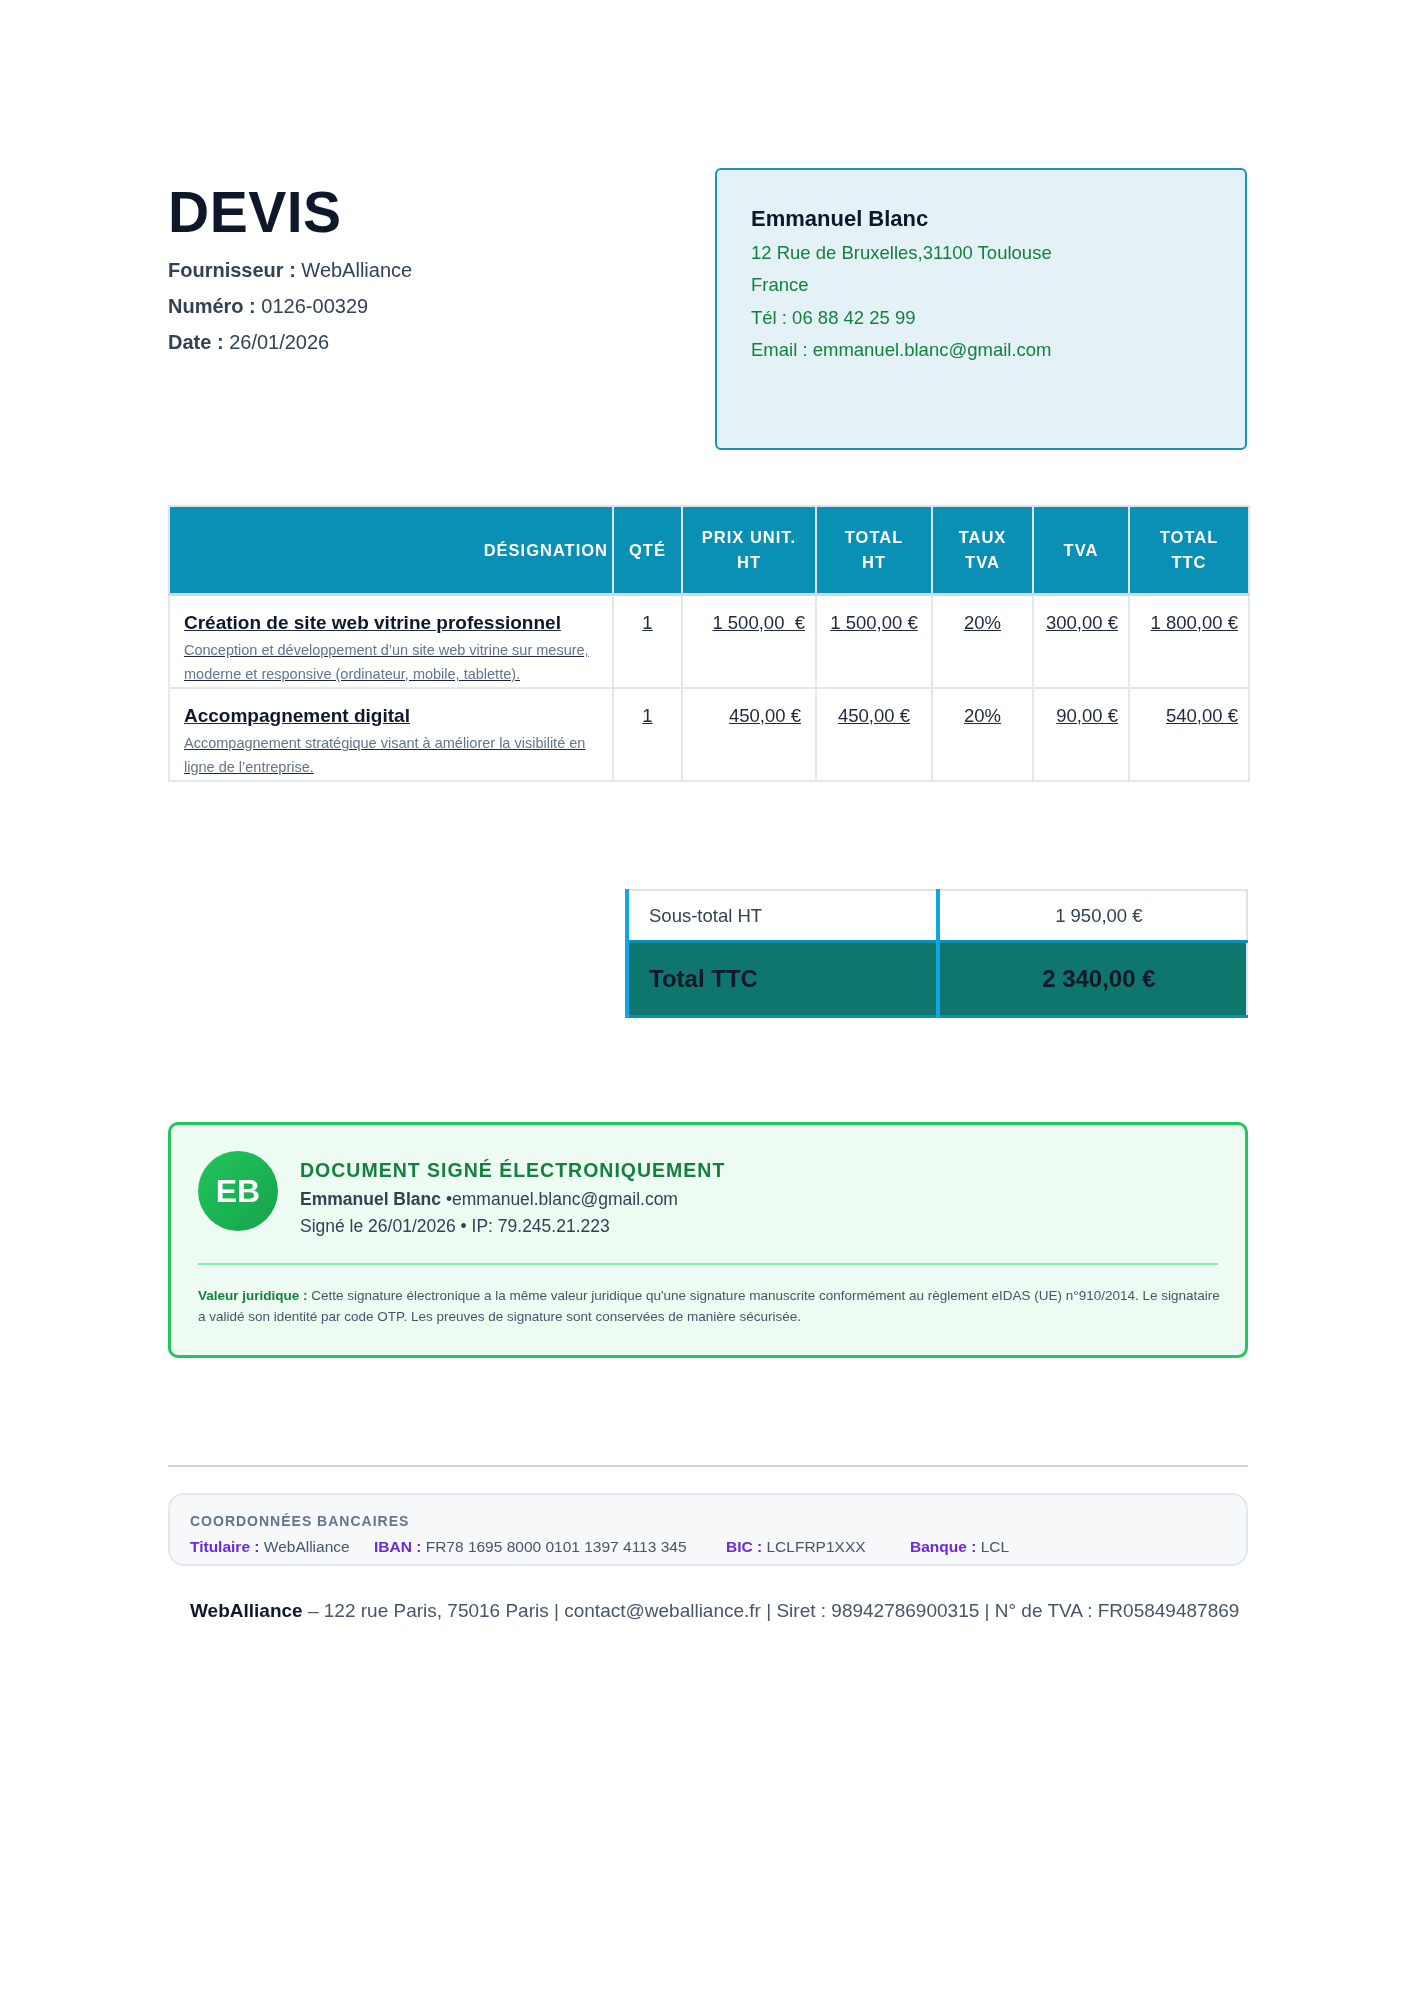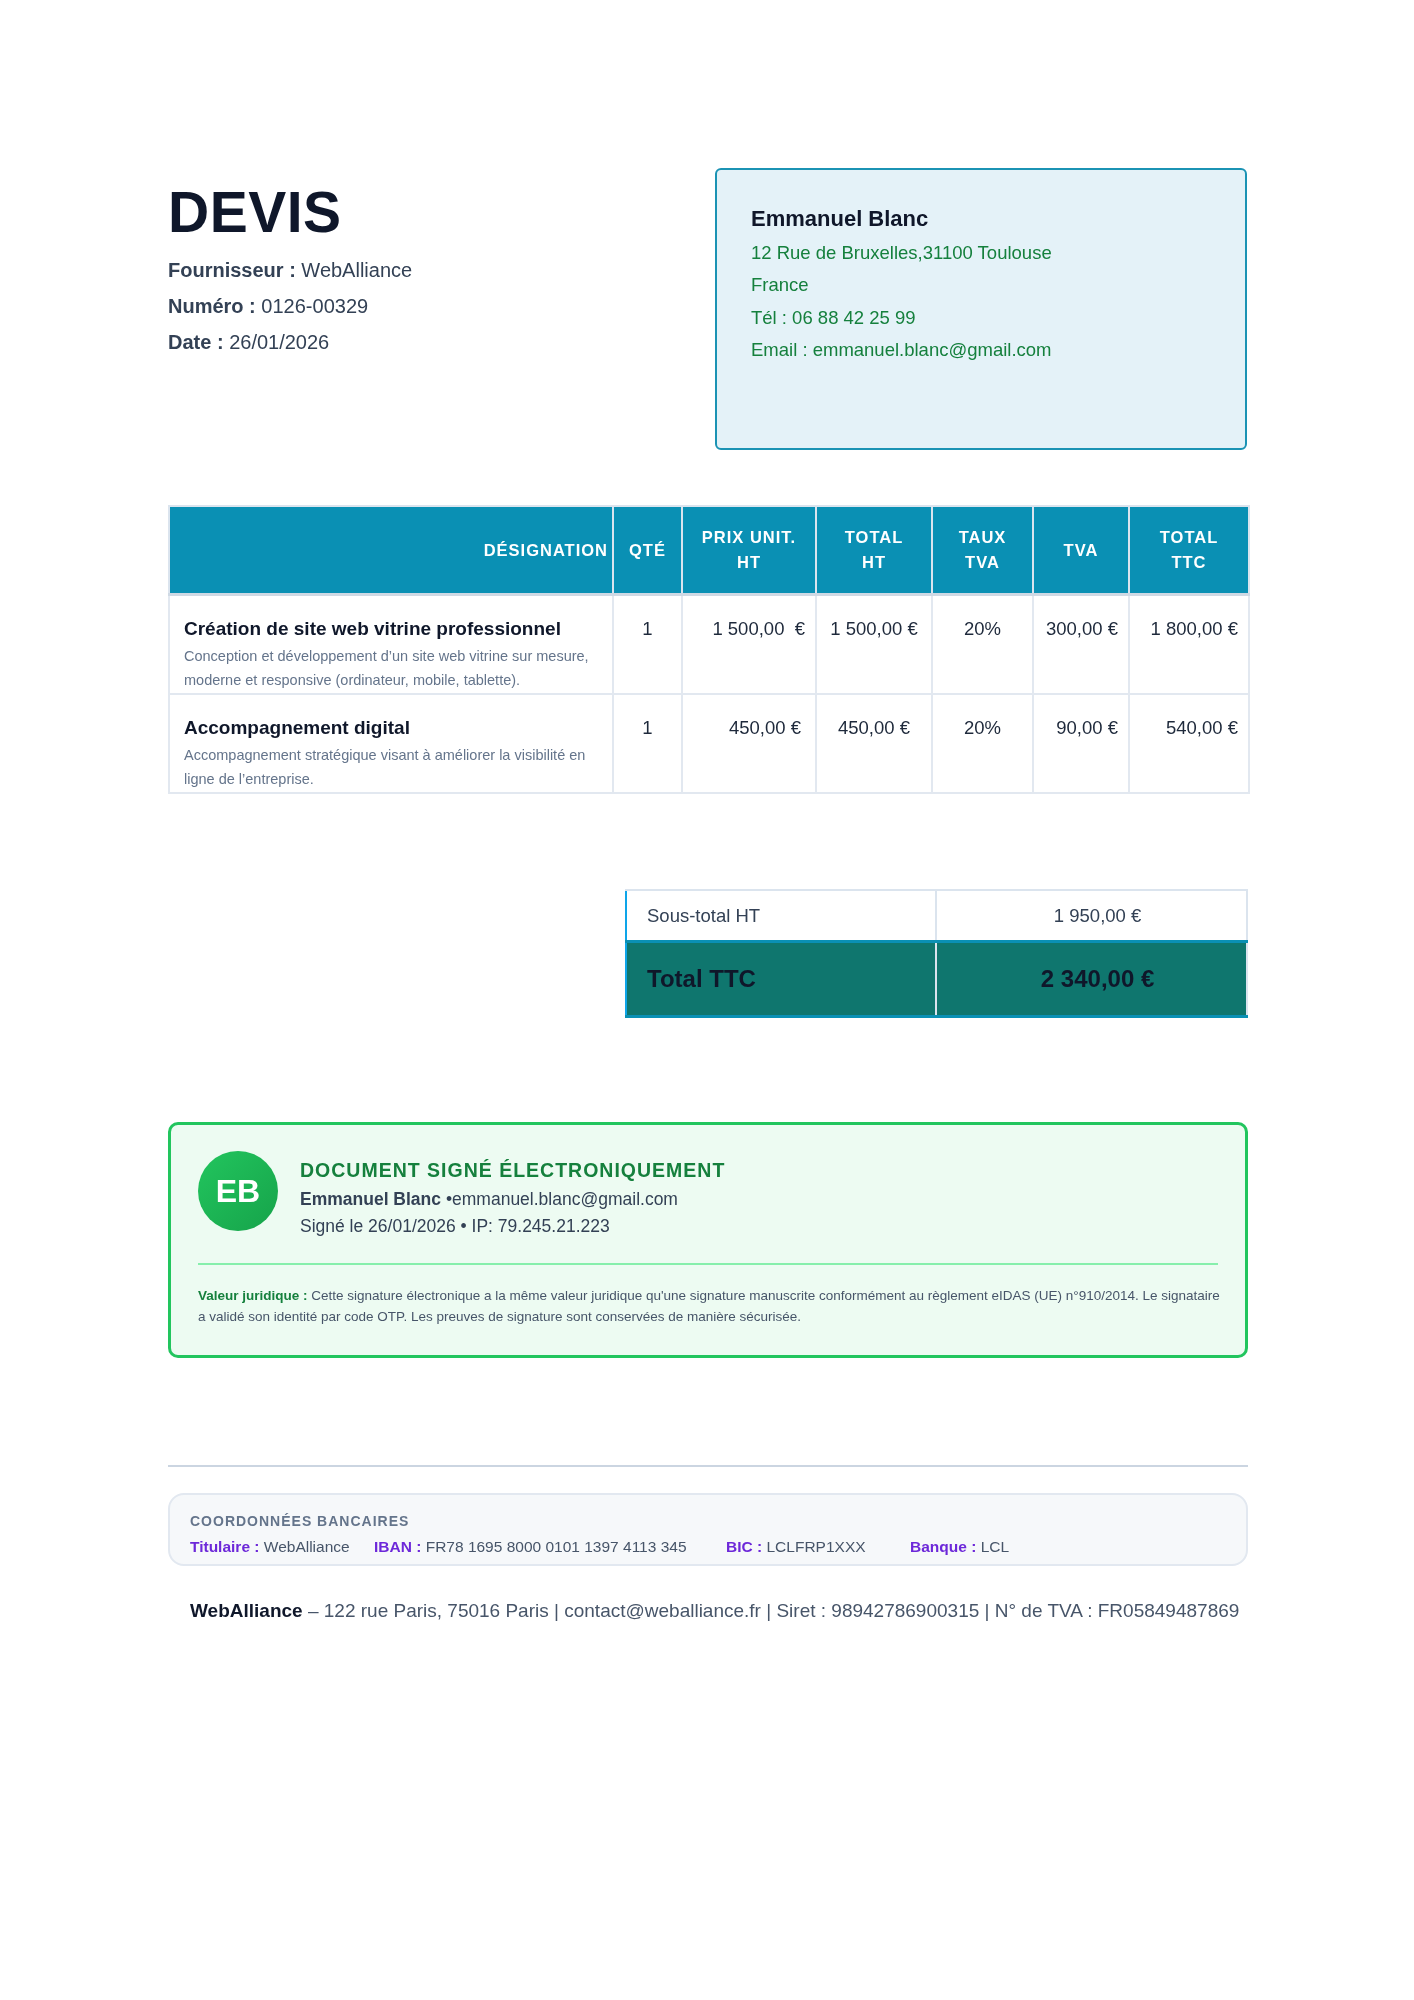--- a/index.html
+++ b/index.html
@@ -10,29 +10,29 @@
   .meta { left:168px; font-size:20px; line-height:24px; color:#334155; white-space:nowrap; }
   .meta b { font-weight:700; }
 
   #client { left:715px; top:168px; width:532px; height:282px; box-sizing:border-box; background:#e4f2f8; border:2px solid #1b93b4; border-radius:6px; }
   #client .name { position:absolute; left:34px; top:36px; font-size:22px; font-weight:700; color:#0f172a; }
   #client .line { position:absolute; left:34px; font-size:18.5px; color:#15803d; white-space:nowrap; }
 
   #items { left:168px; top:505px; width:1080px; border-collapse:collapse; table-layout:fixed; }
   #items th { background:#0891b2; background:#0a90b4; color:#ffffff; font-size:16.5px; font-weight:700; letter-spacing:1px; height:86px; border:2px solid #dbe4ee; border-bottom:3px solid #cfd9e4; text-align:center; line-height:25px; padding:0 4px; }
   #items th.desig { text-align:right; padding-left:7px; }
-  #items td { border:2px solid #e2e8f0; vertical-align:top; font-size:18.5px; color:#1e293b; height:86px; box-sizing:border-box; padding-top:22px; white-space:nowrap; }
+  #items td { border:2px solid #e2e8f0; vertical-align:top; font-size:18.5px; color:#1e293b; height:86px; box-sizing:border-box; padding-top:16px; white-space:nowrap;text-decoration:underline; }
   #items td.desig { padding-left:14px; padding-right:6px; white-space:normal; }
   #items td .iname { font-size:19px; font-weight:700; color:#0f172a; line-height:22px; }
   #items td .idesc { font-size:14.5px; color:#64748b; line-height:24px; margin-top:4px; }
   #items td.c { text-align:center; }
   #items td.r { text-align:right; padding-right:10px; }
 
   #totals { left:625px; top:889px; width:623px; border-collapse:collapse; }
-  #totals td { font-size:18.5px; color:#334155; padding:0 8px 0 20px; height:49px; border-left:2px solid #0ea5e9; border-right:2px solid #dbe4ee; border-top:2px solid #dbe4ee; }
+  #totals td { font-size:18.5px; color:#334155; padding:0 8px 0 20px; height:49px; border-left:4px solid #0ea5e9; border-right:2px solid #dbe4ee; border-top:2px solid #dbe4ee; }
   #totals td.v { text-align:center; }
   #totals tr.grand td { background:#0f766e; height:72px; font-size:24px; font-weight:700; color:#0f172a; border-top:3px solid #0a90b4; border-bottom:3px solid #0a90b4; }
 
   #sig { left:168px; top:1122px; width:1080px; height:236px; box-sizing:border-box; background:#edfbf2; border:3px solid #22c55e; border-radius:10px; }
   #sig .avatar { position:absolute; left:27px; top:26px; width:80px; height:80px; border-radius:50%; background:linear-gradient(135deg,#22c55e,#16a34a); color:#fff; font-size:32px; font-weight:700; display:flex; align-items:center; justify-content:center; }
   #sig .stitle { position:absolute; left:129px; top:34px; font-size:19.5px; font-weight:700; color:#15803d; letter-spacing:1px; white-space:nowrap; }
   #sig .sname { position:absolute; left:129px; top:64px; font-size:17.5px; color:#334155; white-space:nowrap; }
   #sig .sname b { font-weight:700; color:#334155; }
   #sig .sdate { position:absolute; left:129px; top:91px; font-size:17.5px; color:#334155; white-space:nowrap; }
   #sig .divider { position:absolute; left:27px; right:27px; top:138px; height:2px; background:#86efac; }

